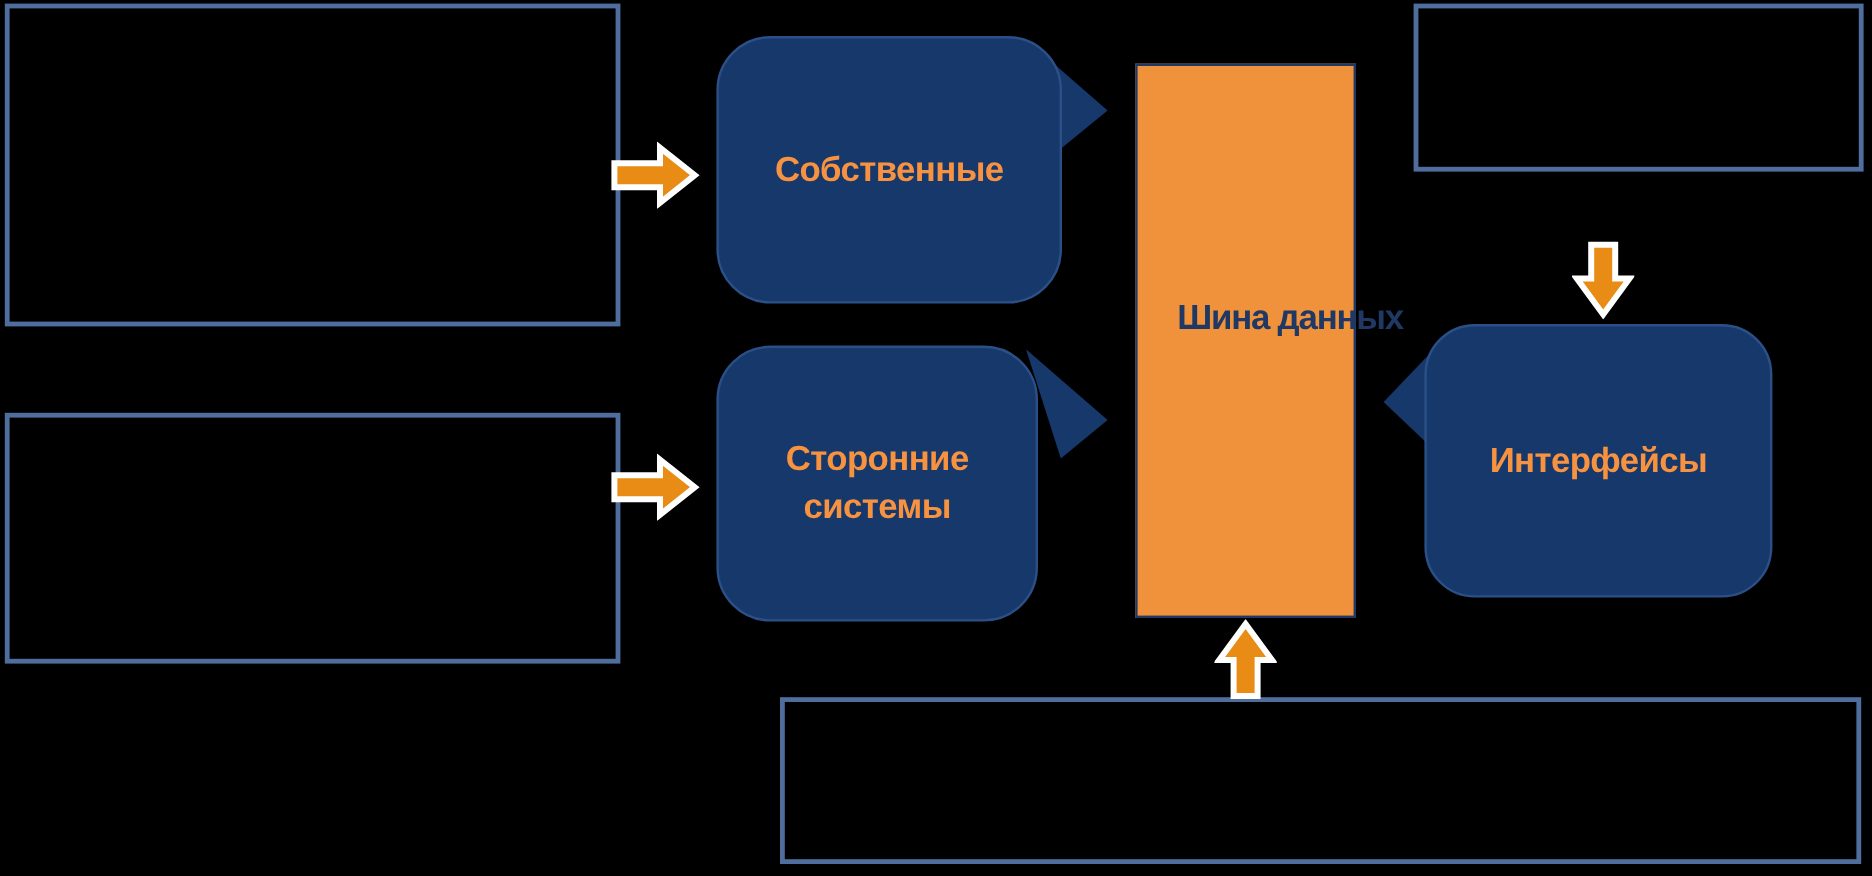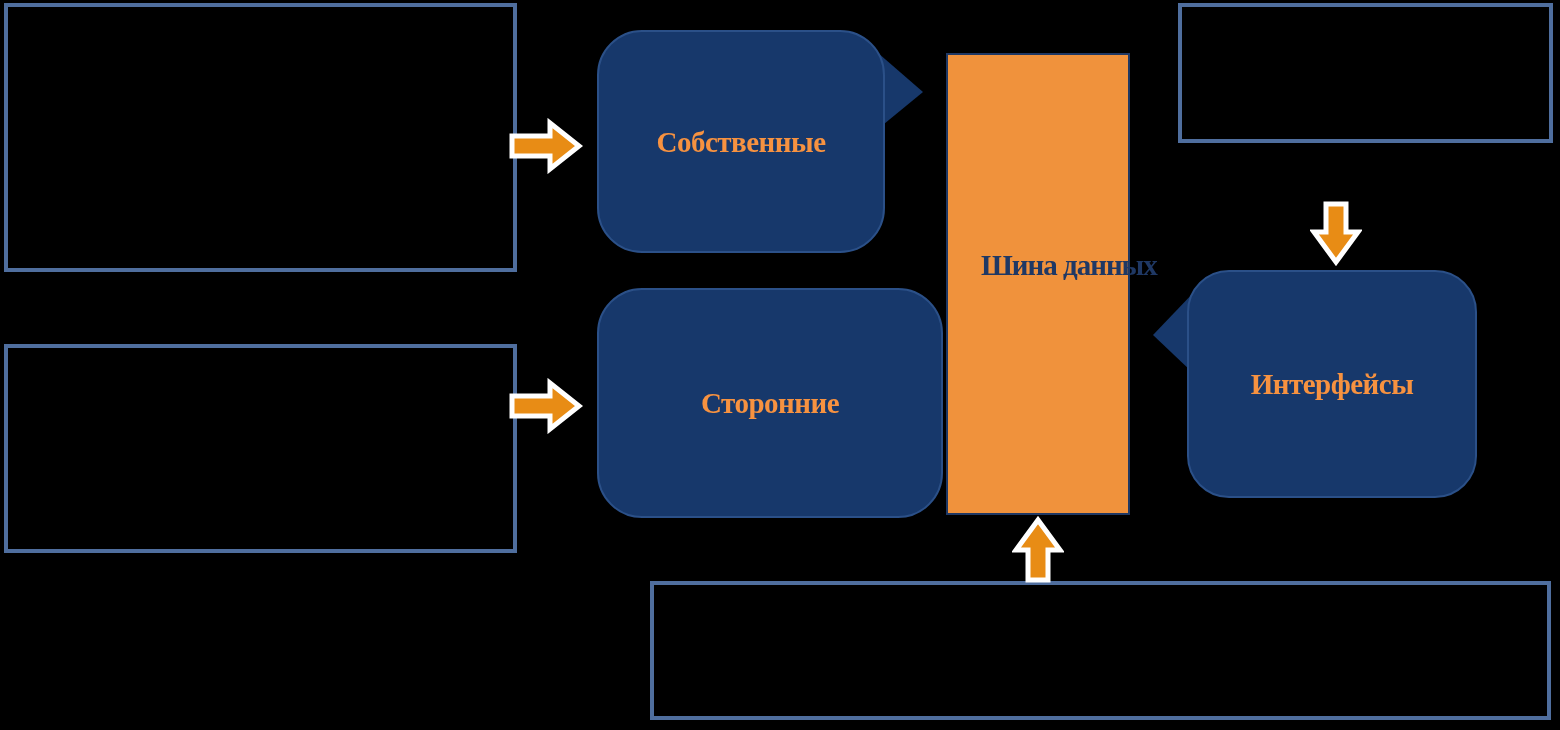--- a/index.html
+++ b/index.html
@@ -1,21 +1,21 @@
 <!DOCTYPE html>
 <html style="--background: #000000; --navy: #17386b; --bubble_border: #2b5088; --box_border: #4f6e9e; --bus_fill: #f0923c; --bus_border: #1f3864; --bus_text: #1f3864; --label_orange: #f79240; --arrow_fill: #e88c15; --arrow_outline: #ffffff;"><head>
 <meta charset="utf-8">
 <style>
   html,body{margin:0;padding:0;background:#000;}
   .canvas{
     position:relative;
     width:1560px;height:730px;
     background:var(--background,#000000);
     overflow:hidden;
-    font-family:Liberation Serif, serif;
+    font-family:Liberation Sans, sans-serif;
   }
   
   .obox{
     position:absolute;
     border:4px solid var(--box_border,#4f6e9e);
     background:transparent;
     box-sizing:border-box;
   }
   
   .bubble{
@@ -82,23 +82,24 @@
   <div class="obox" style="left:650px;top:581px;width:901px;height:139px;"></div>
 
   <div class="tail tail-right-1"></div>
   <div class="bubble" style="left:597px;top:30px;width:288px;height:223px;">
     <div class="bubble-label">
       <div>Собственные</div>
     </div>
   </div>
 
   <div class="tail tail-right-2"></div>
-  <div class="bubble" style="left:597px;top:288px;width:346px;height:230px;">
+  <div class="bubble" style="left:597px;top:288px;width:268px;height:230px;">
     <div class="bubble-label">
       <div>Сторонние</div>
+      <div>системы</div>
     </div>
   </div>
 
   <div class="bus">
     <div class="bus-label">Шина данных</div>
   </div>
 
   <div class="tail tail-left"></div>
   <div class="bubble" style="left:1187px;top:270px;width:290px;height:228px;border-radius:42px;text-align:right;">
     <div class="bubble-label">Интерфейсы</div>

